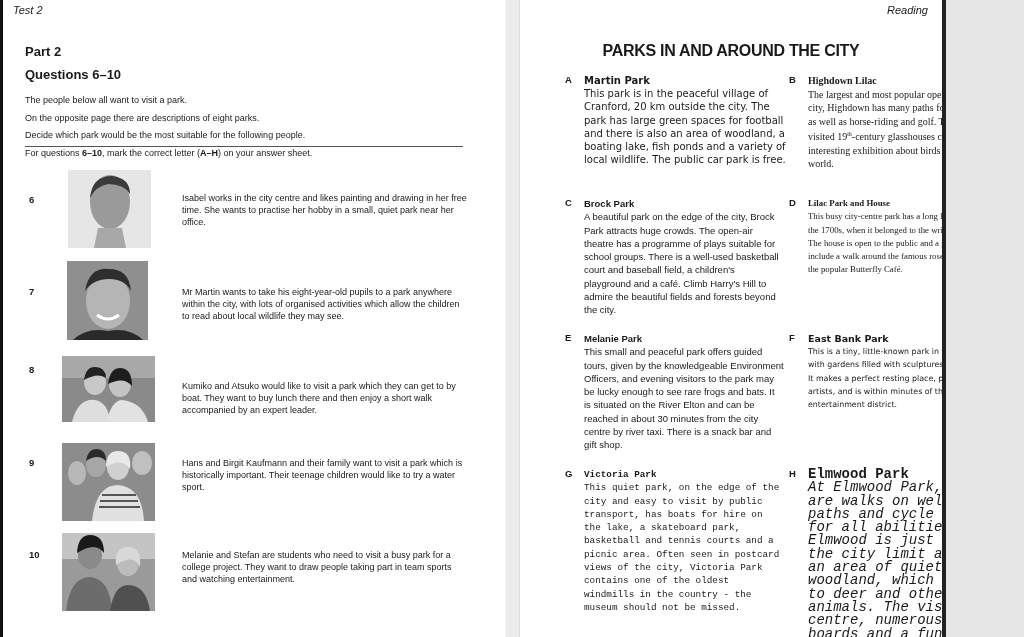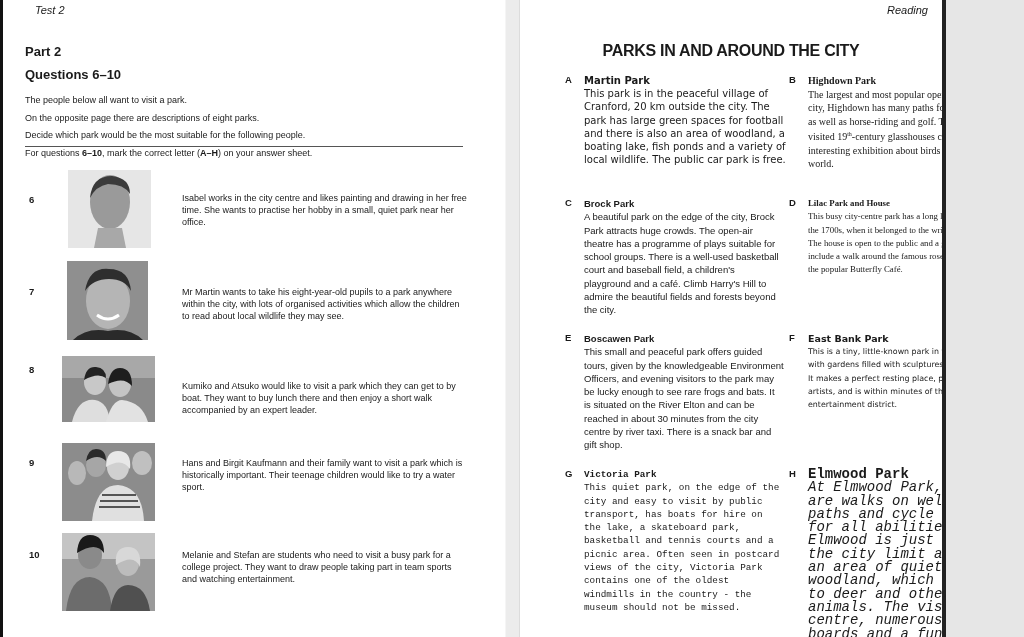--- a/index.html
+++ b/index.html
@@ -2,21 +2,21 @@
 <html><head>
 <meta charset="utf-8">
 <style>
   html, body { margin:0; padding:0; }
   body { width:1024px; height:637px; overflow:hidden; background:#e6e6e6; position:relative; font-family:"Liberation Sans", sans-serif; color:#1a1a1a; }
   .page { position:absolute; top:0; height:637px; background:#fff; overflow:hidden; }
   #left-page { left:0; width:505px; border-left:3px solid #111; box-sizing:border-box; }
   #right-page { left:520px; width:426px; border-right:4px solid #222; box-sizing:border-box; }
   .gutter { position:absolute; left:505px; top:0; width:15px; height:637px; background:#ececec; border-left:1px solid #f5f5f5; border-right:1px solid #dcdcdc; box-sizing:border-box; }
   .running-head { position:absolute; top:4px; font-size:11px; font-style:italic; }
-  #left-page .running-head { left:32px; }
+  #left-page .running-head { left:10px; }
   #right-page .running-head { right:14px; }
   .part-title { position:absolute; left:22px; top:44px; font-size:13px; font-weight:bold; }
   .q-title { position:absolute; left:22px; top:67px; font-size:13px; font-weight:bold; }
   .instructions { position:absolute; left:22px; top:89px; font-size:9px; line-height:11.5px; width:440px; }
   .instructions div { white-space:nowrap;margin-top:6px; }
   .rule { position:absolute; left:22px; top:146px; width:438px; height:1px; background:#555; }
   .q-row { position:absolute; left:0; width:505px; }
   .q-num { position:absolute; left:26px; font-size:9.5px; font-weight:bold; }
   .q-photo { position:absolute; left:62px; width:88px; height:78px; background:#bdbdbd; overflow:hidden; }
   .q-text { position:absolute; left:179px; width:285px; font-size:9px; line-height:12px; }
@@ -138,21 +138,21 @@
     <div class="park-letter">A</div>
     <div class="park-body">
       <div class="park-name">Martin Park</div>
       <div>This park is in the peaceful village of Cranford, 20 km outside the city. The park has large green spaces for football and there is also an area of woodland, a boating lake, fish ponds and a variety of local wildlife. The public car park is free.</div>
     </div>
   </div>
 
   <div class="park" id="park-b" style="left:269px;top:74px;">
     <div class="park-letter">B</div>
     <div class="park-body">
-      <div class="park-name">Highdown Park</div>
+      <div class="park-name">Highdown Lilac</div>
       <div><span>The largest and most popular open space in the city, Highdown has many paths for keen walkers, as well as horse-riding and golf. The much-visited 19</span><sup style="font-size:6px;">th</sup><span>-century glasshouses contain an interesting exhibition about birds from around the world.</span></div>
     </div>
   </div>
 
   <div class="park" id="park-c" style="left:45px;top:197px;">
     <div class="park-letter">C</div>
     <div class="park-body">
       <div class="park-name">Brock Park</div>
       <div>A beautiful park on the edge of the city, Brock Park attracts huge crowds. The open-air theatre has a programme of plays suitable for school groups. There is a well-used basketball court and baseball field, a children's playground and a café. Climb Harry's Hill to admire the beautiful fields and forests beyond the city.</div>
     </div>
@@ -162,21 +162,21 @@
     <div class="park-letter">D</div>
     <div class="park-body">
       <div class="park-name">Lilac Park and House</div>
       <div>This busy city-centre park has a long history dating back to the 1700s, when it belonged to the writer Thomas Crane. The house is open to the public and a guided visit can also include a walk around the famous rose gardens, finishing at the popular Butterfly Café.</div>
     </div>
   </div>
 
   <div class="park" id="park-e" style="left:45px;top:332px;">
     <div class="park-letter">E</div>
     <div class="park-body">
-      <div class="park-name">Boscawen Park</div>
+      <div class="park-name">Melanie Park</div>
       <div>This small and peaceful park offers guided tours, given by the knowledgeable Environment Officers, and evening visitors to the park may be lucky enough to see rare frogs and bats. It is situated on the River Elton and can be reached in about 30 minutes from the city centre by river taxi. There is a snack bar and gift shop.</div>
     </div>
   </div>
 
   <div class="park" id="park-f" style="left:269px;top:332px;">
     <div class="park-letter">F</div>
     <div class="park-body">
       <div class="park-name" style="font-size:9.5px;">East Bank Park</div>
       <div>This is a tiny, little-known park in the heart of the city, with gardens filled with sculptures, trees and flowers. It makes a perfect resting place, popular with local artists, and is within minutes of the theatre and entertainment district.</div>
     </div>

